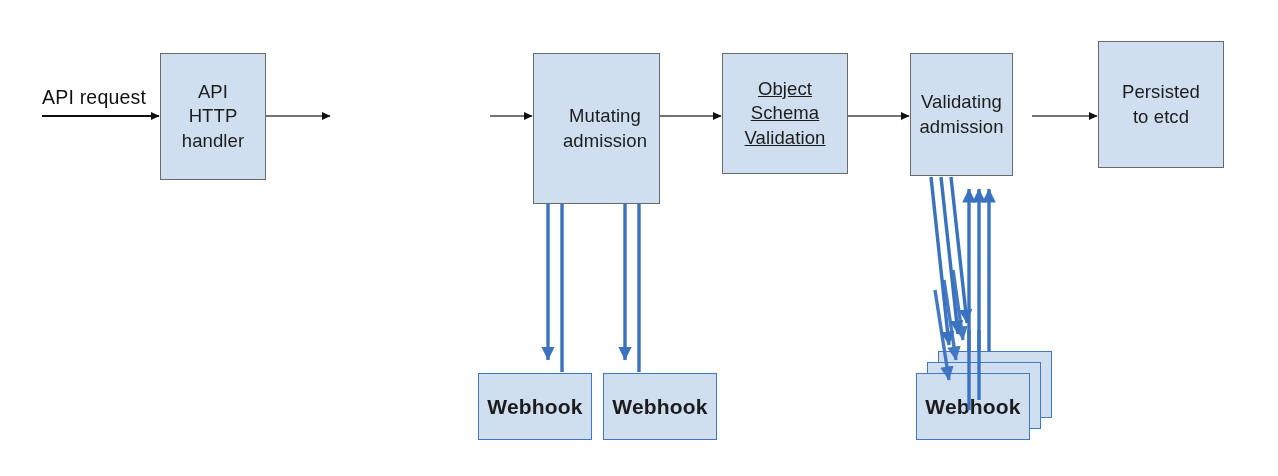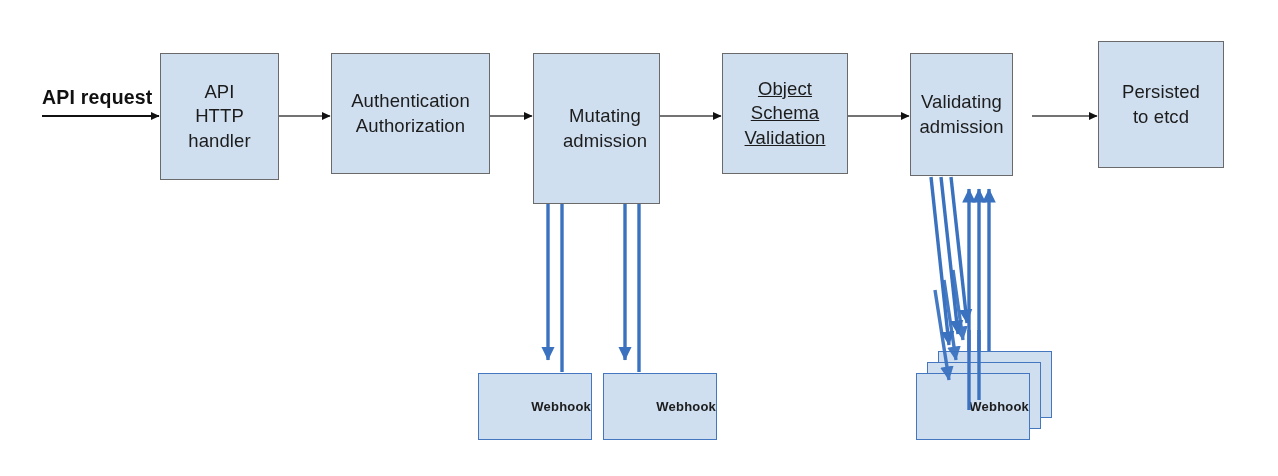--- a/index.html
+++ b/index.html
@@ -37,35 +37,35 @@
     display: block;
     white-space: pre-line;
   }
   .webhook {
     position: absolute;
     box-sizing: border-box;
     background: #cfdff0;
     border: 1.6px solid #4477c0;
     display: flex;
     align-items: center;
-    justify-content: flex-end;
+    justify-content: center;
     text-align: center;
     color: #1c1c1c;
-    font-size: 13px;
+    font-size: 21px;
     font-weight: 700;
     letter-spacing: 0.2px;
   }
   .webhook-back {
     background: #cfdff0;
     border: 1.6px solid #4477c0;
   }
   .entry-label {
     position: absolute;
     font-size: 19.5px;
-    font-weight: 700;
+    font-weight: 400;
     color: #111111;
     letter-spacing: 0.2px;
     white-space: nowrap;
   }
   svg.edges {
     position: absolute;
     left: 0;
     top: 0;
     width: 1278px;
     height: 476px;
@@ -126,30 +126,26 @@
       <line x1="979" y1="362" x2="979" y2="189" stroke="#3a72c0" stroke-width="3.4" marker-end="url(#arrowBlue)"></line>
     </g>
     <g>
       <line x1="951" y1="177" x2="967" y2="323" stroke="#3a72c0" stroke-width="3.4" marker-end="url(#arrowBlue)"></line>
       <line x1="989" y1="351" x2="989" y2="189" stroke="#3a72c0" stroke-width="3.4" marker-end="url(#arrowBlue)"></line>
     </g>
   </svg>
 
   <div class="entry-label" style="left:42px; top:86px;">API request</div>
 
-  <div class="node" style="left:160px; top:53px; width:119px; height:127px;align-items:center;">
+  <div class="node" style="left:160px; top:53px; width:106px; height:127px;align-items:center;">
     <span class="node-label">API
 HTTP
 handler</span>
   </div>
 
-  <div class="node" style="left:331px; top:53px; width:159px; height:121px;">
-    <span class="node-label">Authentication
-Authorization</span>
-  </div>
 
   <div class="node" style="left:533px; top:53px; width:127px; height:151px;padding-left:17px;">
     <span class="node-label">Mutating
 admission</span>
   </div>
 
   <div class="node" style="left:722px; top:53px; width:126px; height:121px;text-decoration:underline;">
     <span class="node-label">Object
 Schema
 Validation</span>

